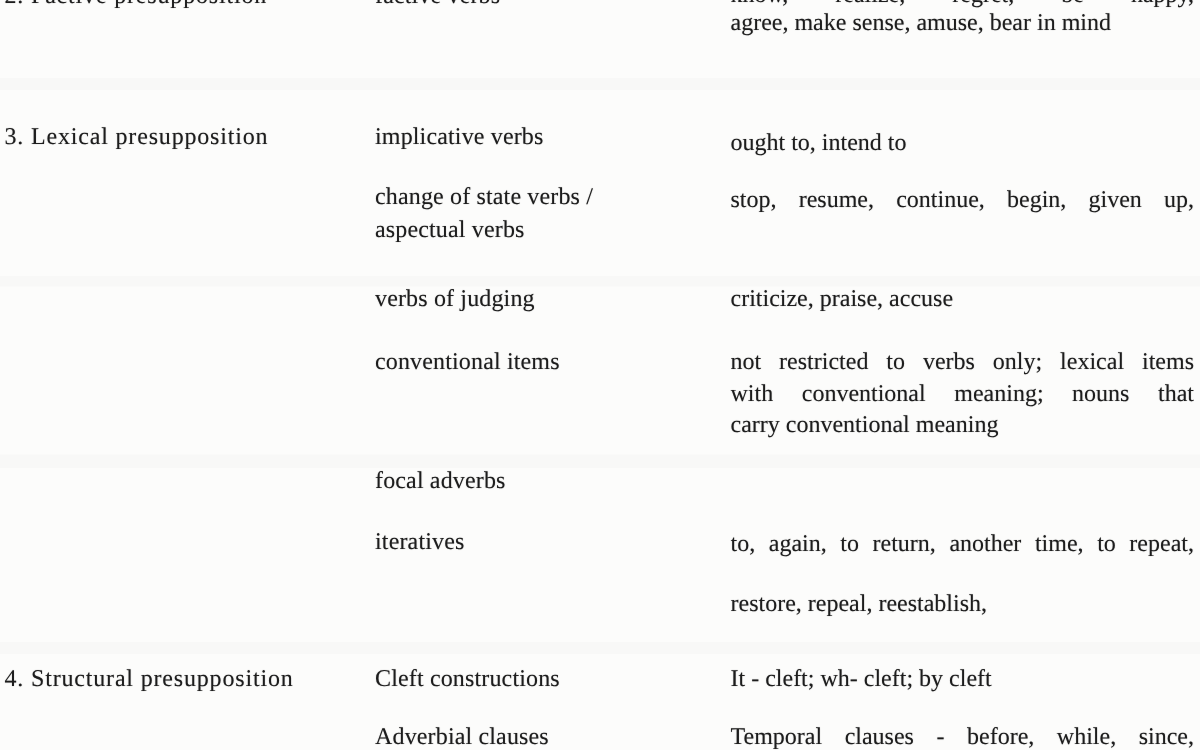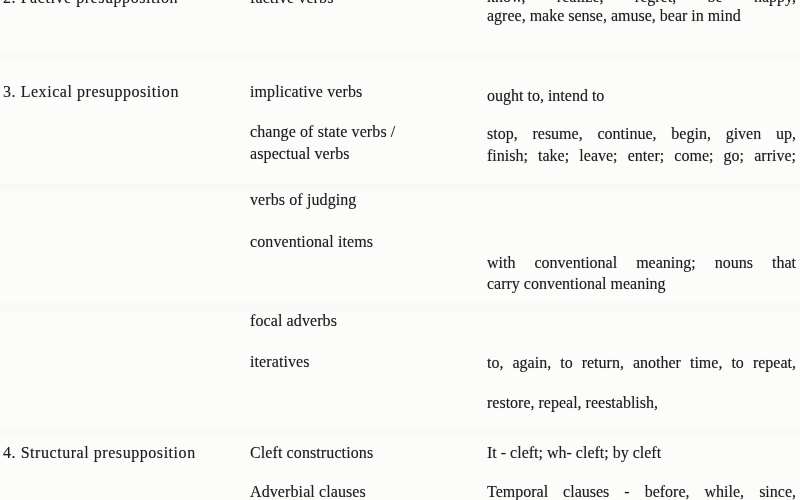--- a/index.html
+++ b/index.html
@@ -40,25 +40,26 @@
   <div class="ln ex just" style="top:-13px">know, realize, regret, be happy,</div>
   <div class="ln ex" style="top:6px">agree, make sense, amuse, bear in mind</div>
 
   <div class="ln cat" style="top:82px">3. Lexical presupposition</div>
   <div class="ln sub" style="top:82px">implicative verbs</div>
   <div class="ln ex" style="top:86px">ought to, intend to</div>
 
   <div class="ln sub" style="top:144px">aspectual verbs</div>
   <div class="ln sub" style="top:122px">change of state verbs /</div>
   <div class="ln ex just" style="top:124px">stop, resume, continue, begin, given up,</div>
-  <div class="ln ex just" style="top:146px">finish; take; leave; enter; come; go; arrive;</div>
 
   <div class="ln sub" style="top:190px">verbs of judging</div>
+  <div class="ln ex" style="top:190px">criticize, praise, accuse</div>
 
   <div class="ln sub" style="top:232px">conventional items</div>
+  <div class="ln ex just" style="top:232px">not restricted to verbs only; lexical items</div>
   <div class="ln ex just" style="top:253px">with conventional meaning; nouns that</div>
   <div class="ln ex" style="top:274px">carry conventional meaning</div>
 
   <div class="ln sub" style="top:311px">focal adverbs</div>
 
   <div class="ln sub" style="top:352px">iteratives</div>
   <div class="ln ex just" style="top:353px">to, again, to return, another time, to repeat,</div>
   <div class="ln ex" style="top:393px">restore, repeal, reestablish,</div>
 
   <div class="ln cat" style="top:443px">4. Structural presupposition</div>

